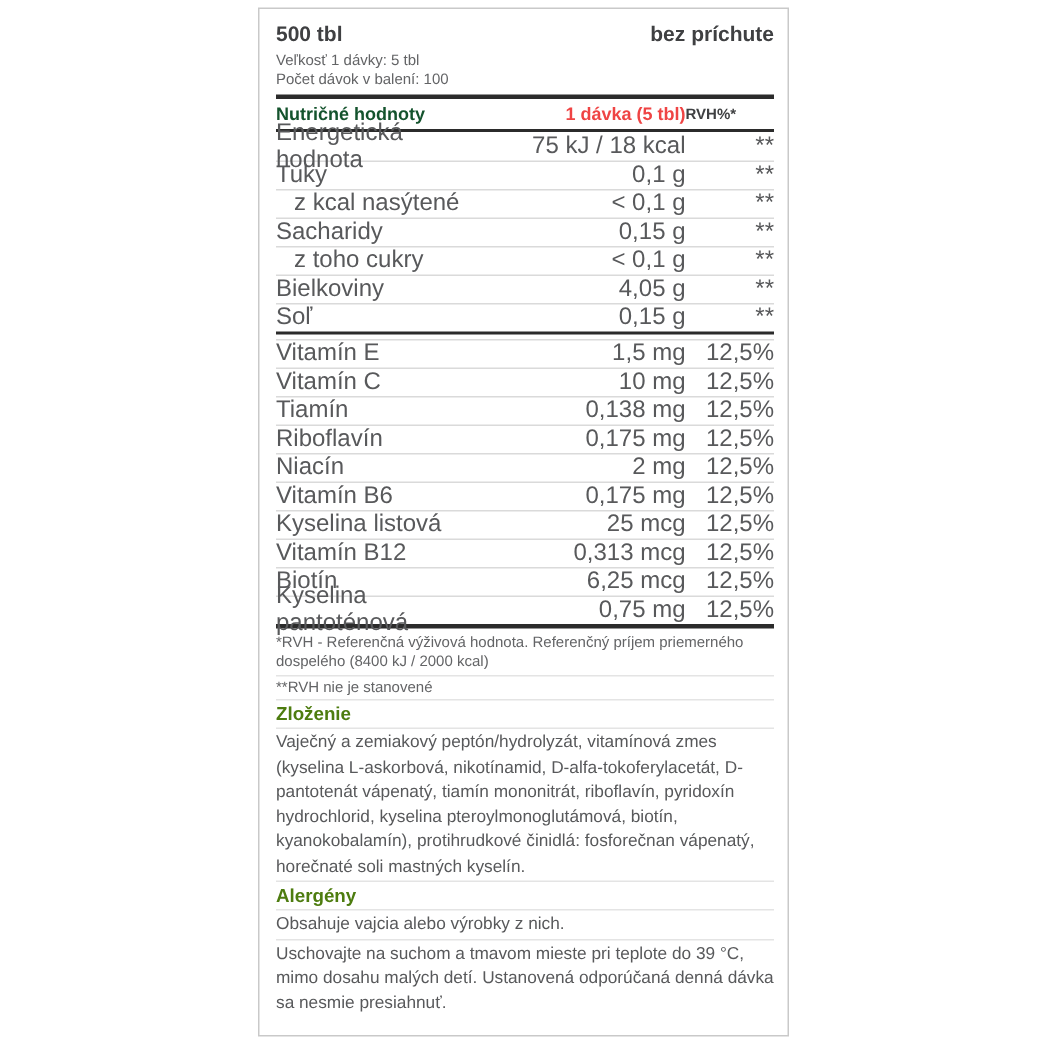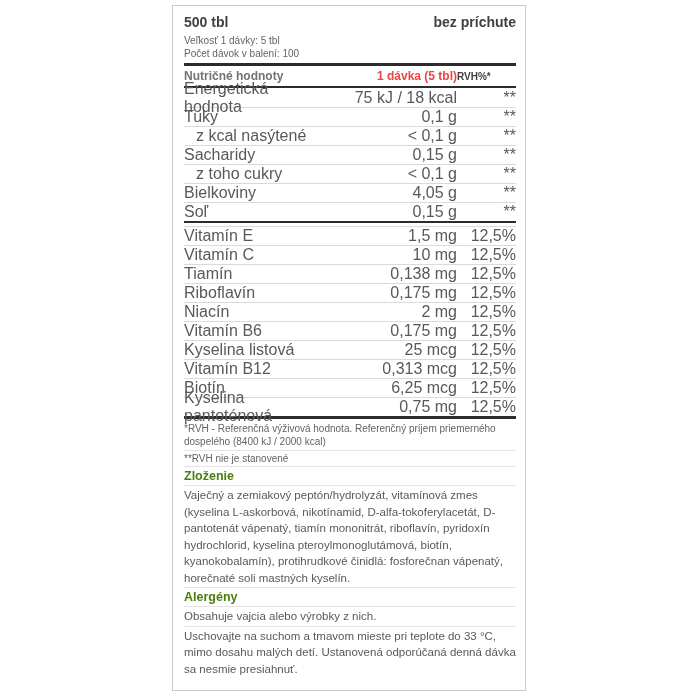--- a/index.html
+++ b/index.html
@@ -11,21 +11,21 @@
     position:absolute;left:172px;top:5px;width:354px;height:686px;
     border:1px solid #c9c9c9;box-sizing:border-box;
     padding:8px 9px 0 11px;overflow:hidden;background:#fff;
   }
   .head-row{display:flex;justify-content:space-between;align-items:baseline;}
   .size-label,.flavor-label{font-size:14px;font-weight:bold;color:#3f4042;line-height:17px;text-align:center;}
   .meta-line{font-size:10px;color:#636466;line-height:12.5px;}
   .meta-line.first{margin-top:4px;}
   .bar-top{border-top:3px solid #2b2b2b;margin-top:3px;}
   .thead{display:flex;align-items:center;height:20px;border-bottom:2px solid #2b2b2b;}
-  .thead .c-name{flex:1;font-size:12px;font-weight:bold;color:#737373;}
+  .thead .c-name{flex:1;font-size:12px;font-weight:bold;color:#14532d;}
   .thead .c-amount{width:150px;text-align:right;font-size:12px;font-weight:bold;}
   .thead .c-rvh{width:59px;text-align:left;font-size:10px;font-weight:bold;color:#3f4042;}
   .nrow{display:flex;align-items:center;height:19px;border-top:1px solid #dadada;
         font-size:16px;color:#58595b;box-sizing:border-box;}
   .nrow:first-child{border-top:none;}
   .nrow .c-name{flex:1;}
   .nrow.indent .c-name{padding-left:12px;}
   .nrow .c-amount{width:150px;text-align:right;}
   .nrow .c-rvh{width:59px;text-align:right;}
   .divider-thick{border-top:2.5px solid #2b2b2b;height:3px;}
@@ -152,17 +152,17 @@
     <div class="bar-bottom"></div>
 
     <div class="footnote f1">*RVH - Referenčná výživová hodnota. Referenčný príjem priemerného dospelého (8400 kJ / 2000 kcal)</div>
     <div class="footnote f2">**RVH nie je stanovené</div>
 
     <div id="info-sections">
         <div class="info-heading">Zloženie</div>
         <div class="info-text">Vaječný a zemiakový peptón/hydrolyzát, vitamínová zmes (kyselina L-askorbová, nikotínamid, D-alfa-tokoferylacetát, D-pantotenát vápenatý, tiamín mononitrát, riboflavín, pyridoxín hydrochlorid, kyselina pteroylmonoglutámová, biotín, kyanokobalamín), protihrudkové činidlá: fosforečnan vápenatý, horečnaté soli mastných kyselín.</div>
         <div class="info-heading">Alergény</div>
         <div class="info-text">Obsahuje vajcia alebo výrobky z nich.</div>
-        <div class="info-text">Uschovajte na suchom a tmavom mieste pri teplote do 33 °C, mimo dosahu malých detí. Ustanovená odporúčaná denná dávka sa nesmie presiahnuť.</div>
+        <div class="info-text">Uschovajte na suchom a tmavom mieste pri teplote do 39 °C, mimo dosahu malých detí. Ustanovená odporúčaná denná dávka sa nesmie presiahnuť.</div>
       </div>
 
   </div>
 </div>
 
 </body></html>

